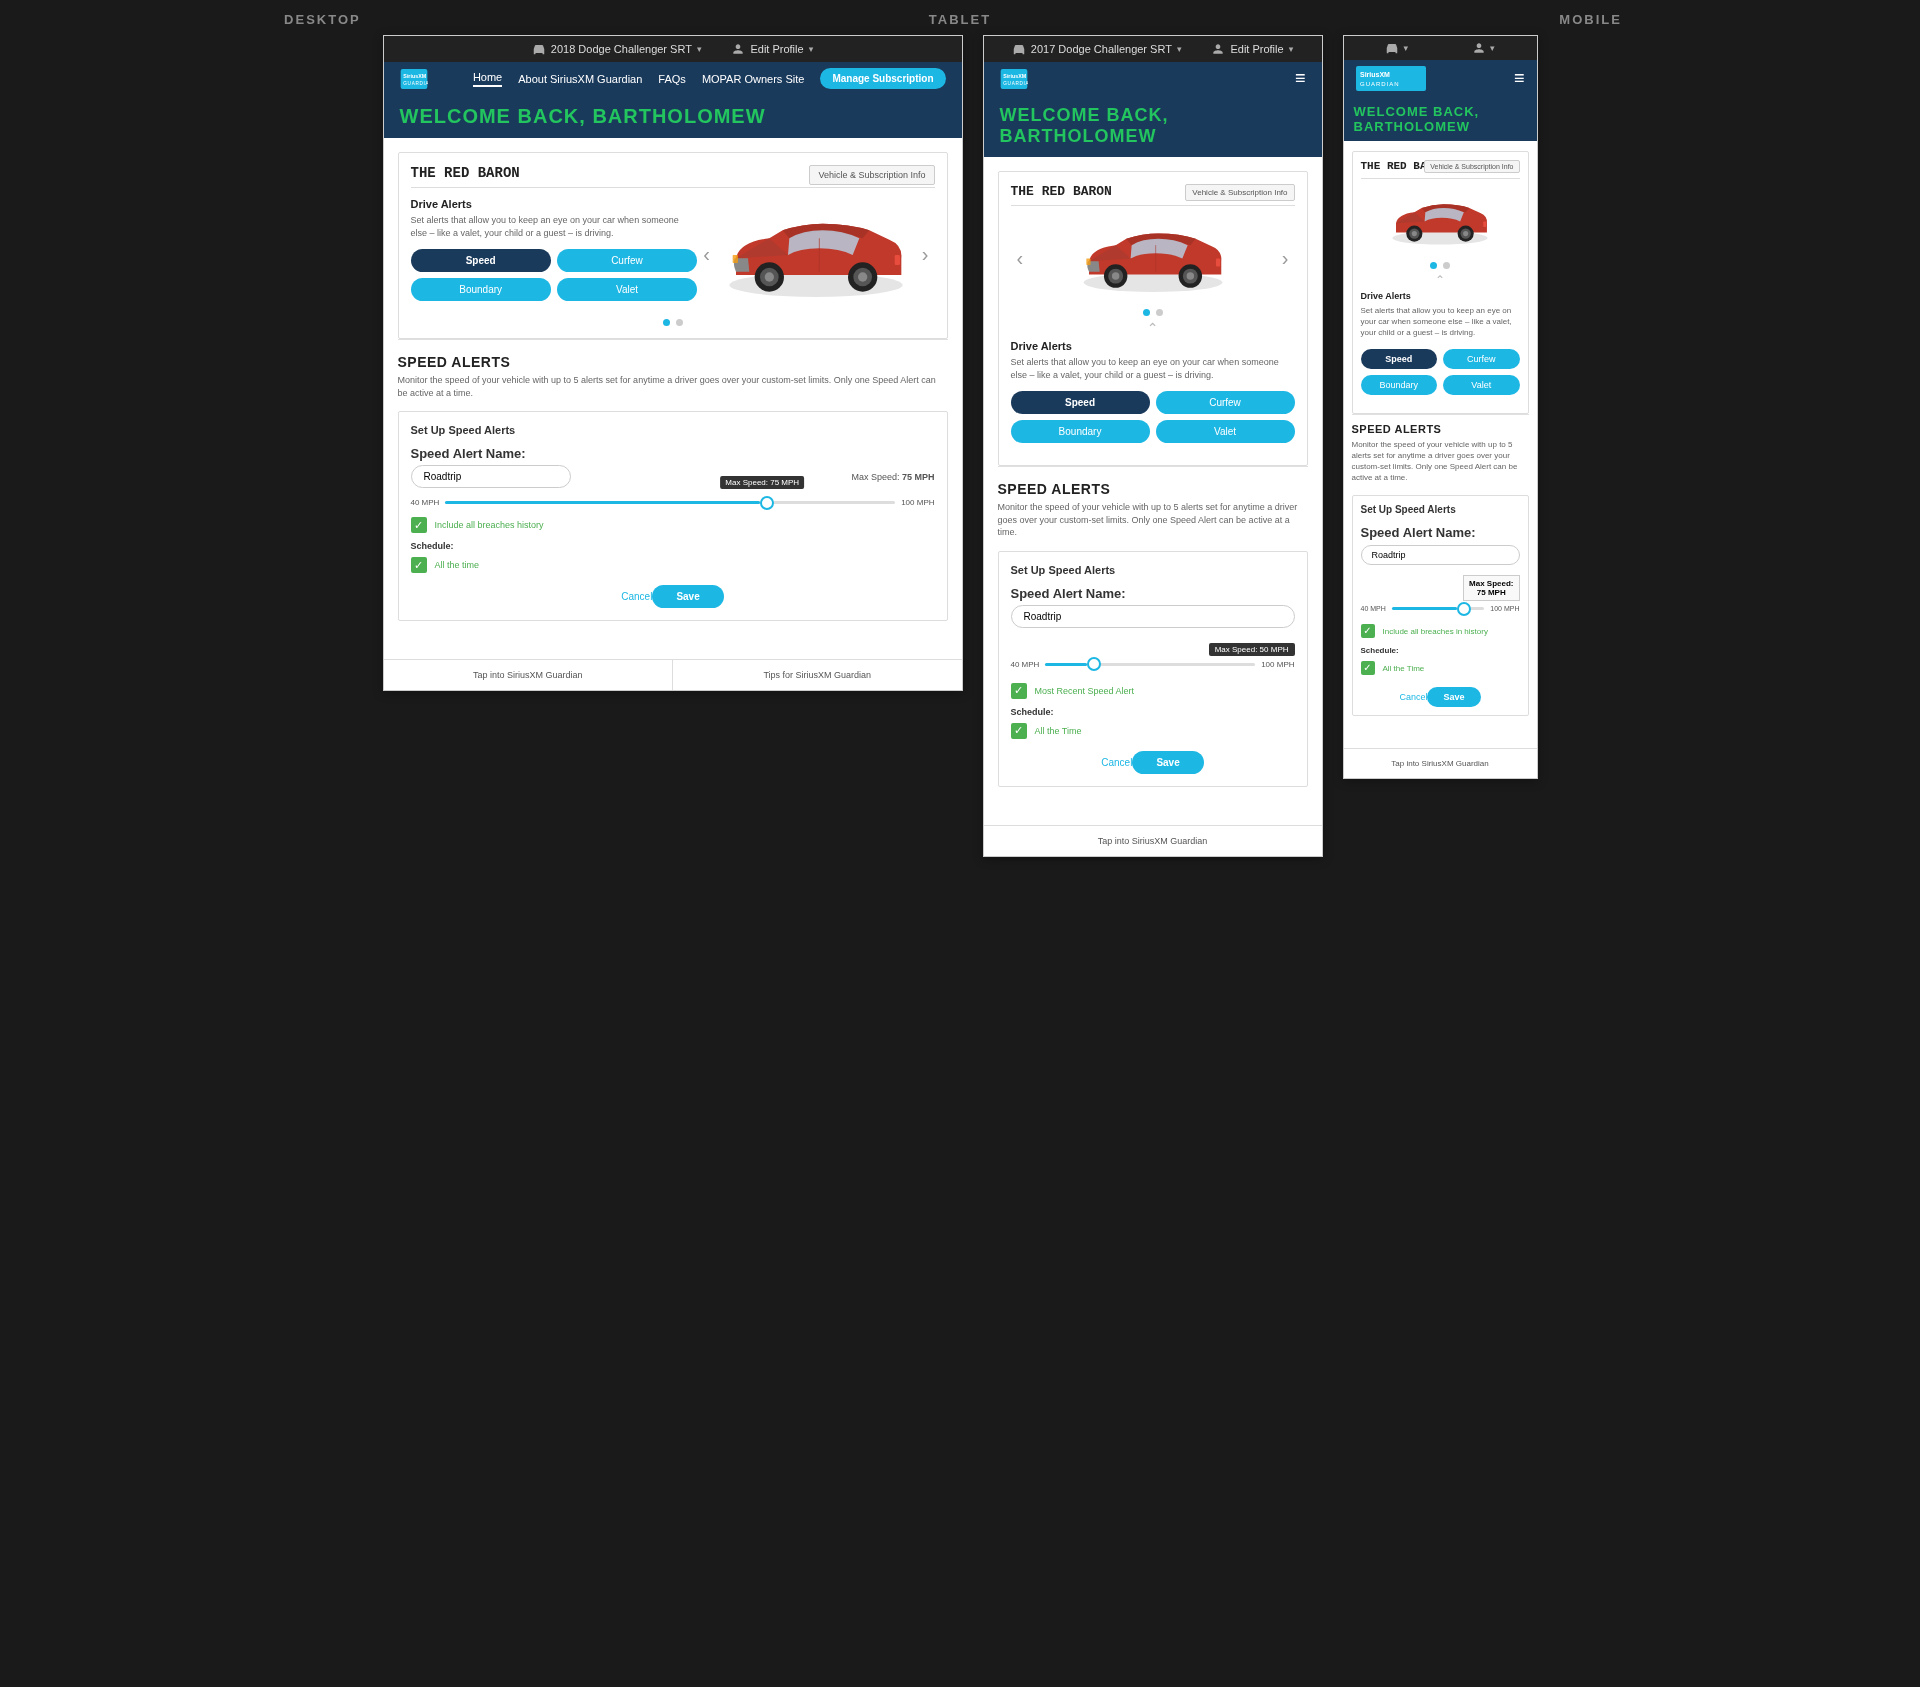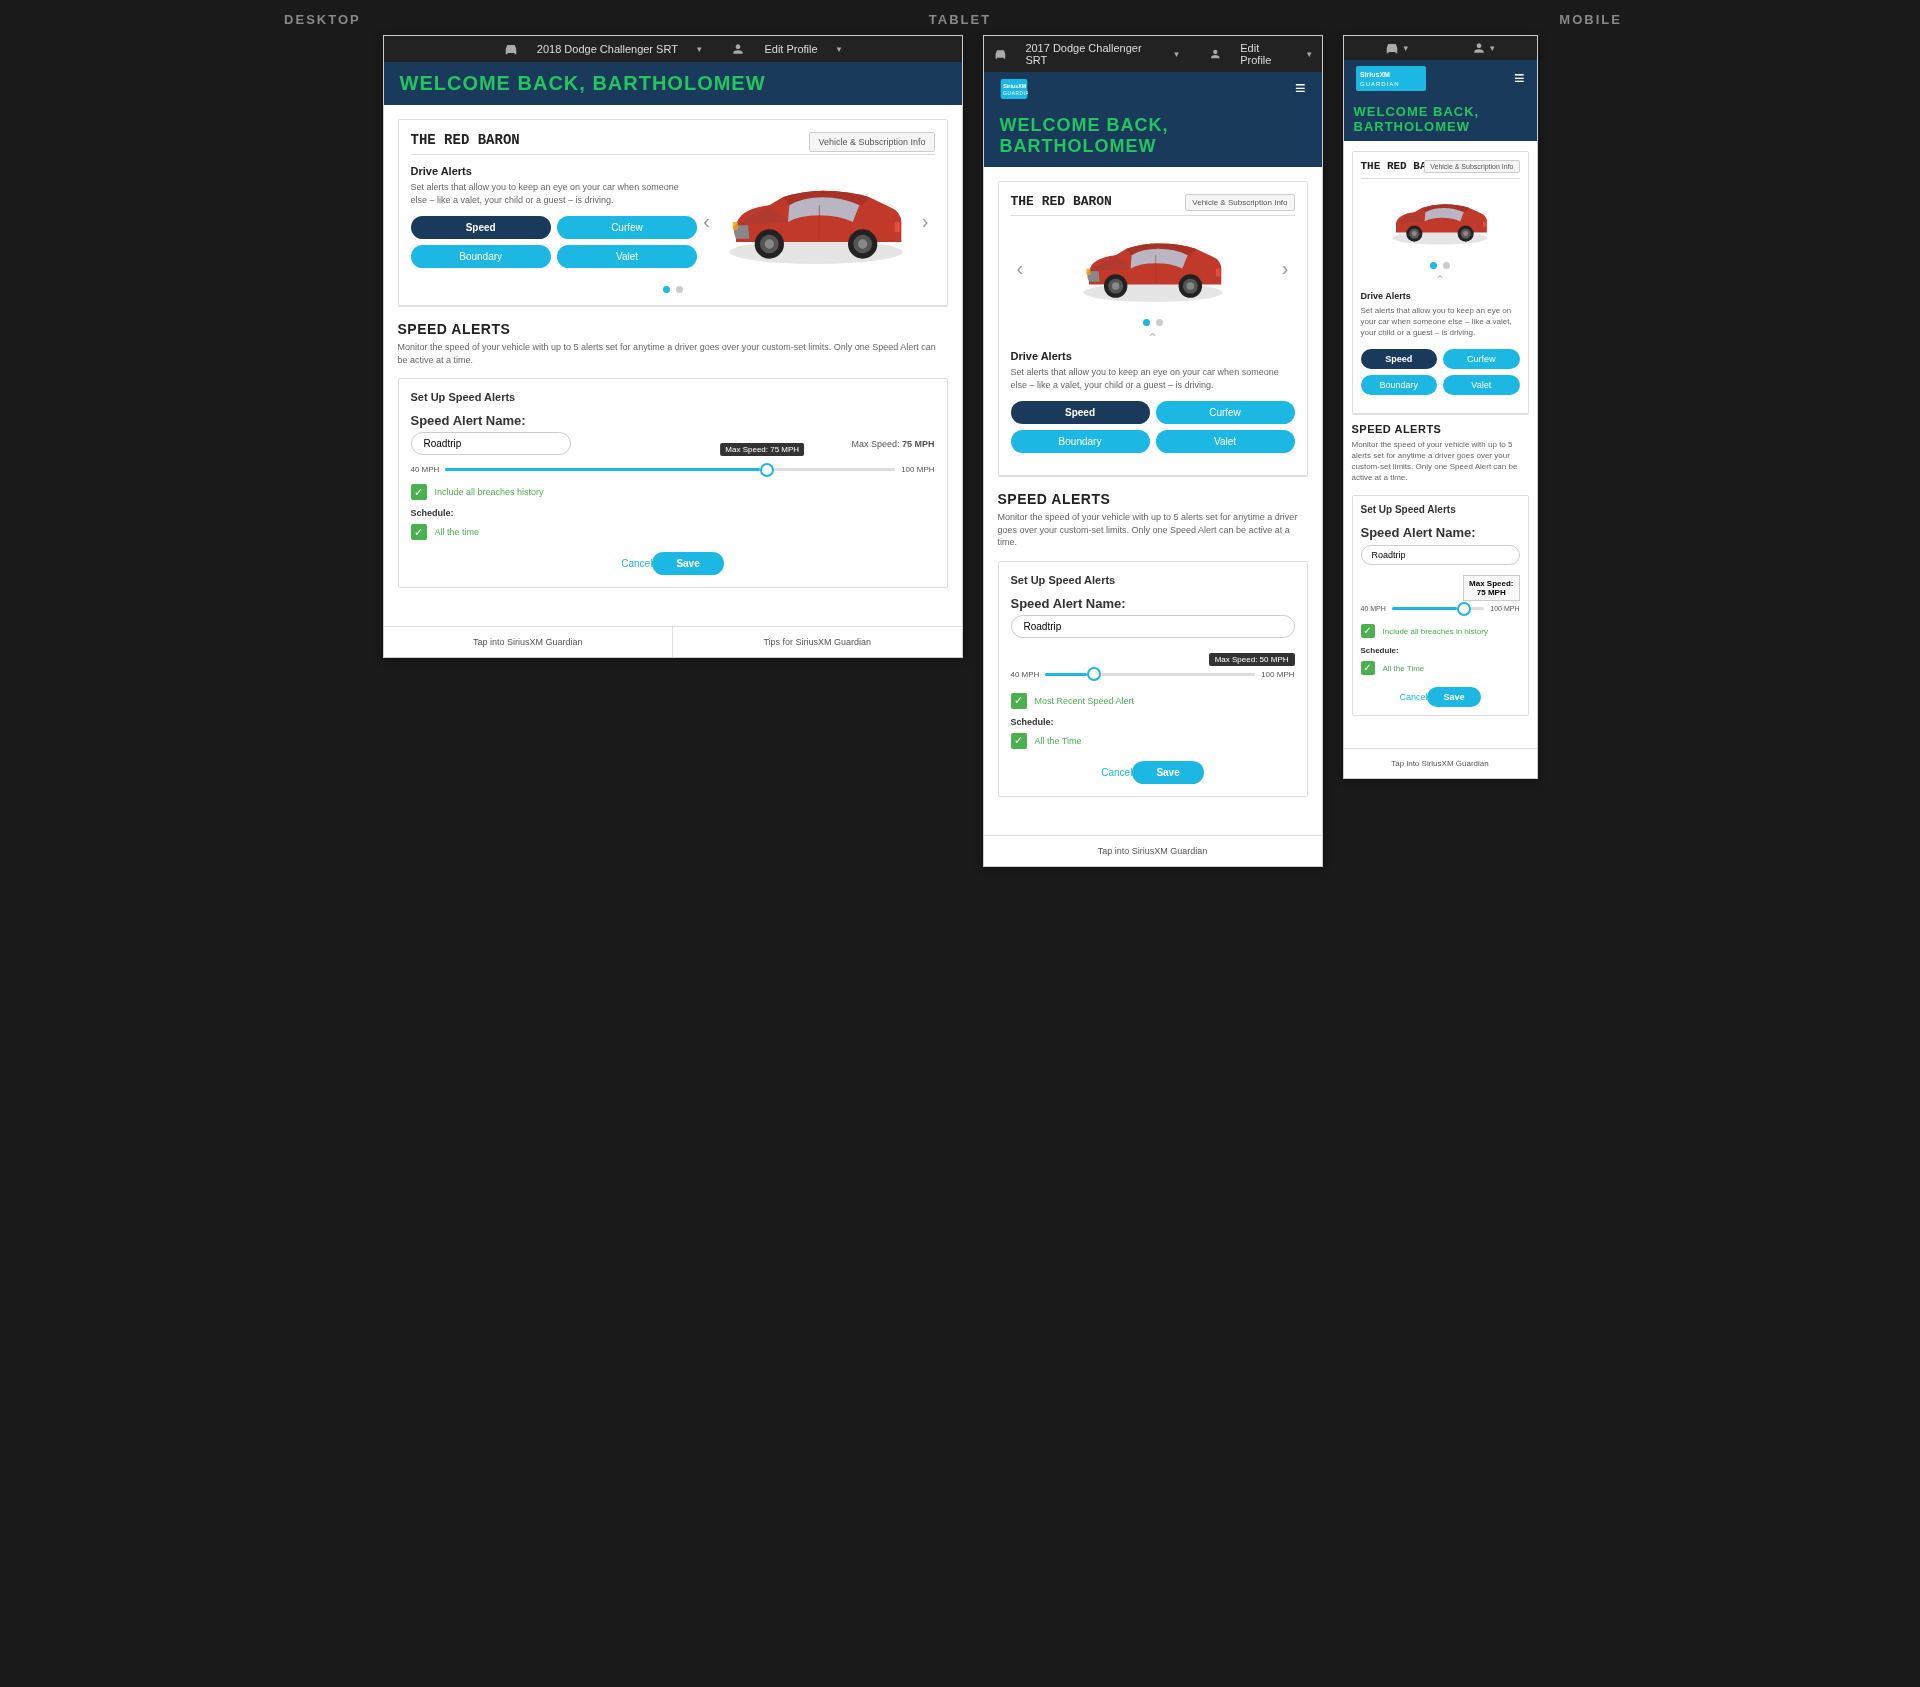--- a/index.html
+++ b/index.html
@@ -72,21 +72,21 @@
       align-items: center;
       justify-content: center;
       gap: 30px;
       padding: 6px 10px;
       font-size: 11px;
       color: #ddd;
     }
     .top-bar-item {
       display: flex;
       align-items: center;
-      gap: 19px;
+      gap: 5px;
     }
     .top-bar-item svg {
       width: 14px; height: 14px;
     }
     .top-bar-chevron {
       font-size: 9px;
       color: #aaa;
     }
 
     
@@ -553,20 +553,36 @@
       </div>
       <div class="top-bar-item">
         <svg viewBox="0 0 24 24" fill="#aaa">
             <path d="M12 12c2.21 0 4-1.79 4-4s-1.79-4-4-4-4 1.79-4 4 1.79 4 4 4zm0 2c-2.67 0-8 1.34-8 4v2h16v-2c0-2.66-5.33-4-8-4z"></path>
           </svg>
         <span>Edit Profile</span>
         <span class="top-bar-chevron">▾</span>
       </div>
     </div>
 
+    <div class="nav-bar">
+      <div class="sxm-logo">
+        <svg class="sxm-icon" viewBox="0 0 40 30" fill="none">
+          <rect x="0" y="0" width="40" height="30" rx="3" fill="#1db7e4"></rect>
+          <text x="4" y="14" font-size="8" fill="#fff" font-weight="bold">SiriusXM</text>
+          <text x="4" y="24" font-size="7" fill="#fff" letter-spacing="1">GUARDIAN</text>
+        </svg>
+      </div>
+      <div class="nav-links">
+        <a class="nav-link active">Home</a>
+        <a class="nav-link">About SiriusXM Guardian</a>
+        <a class="nav-link">FAQs</a>
+        <a class="nav-link">MOPAR Owners Site</a>
+        <button class="manage-btn">Manage Subscription</button>
+      </div>
+    </div>
 
     <div class="welcome-banner">WELCOME BACK, BARTHOLOMEW</div>
 
     <div class="card">
       <div class="card-title">THE RED BARON</div>
       <button class="vehicle-info-btn">Vehicle &amp; Subscription Info</button>
 
       <div class="car-area">
         <div class="car-left">
           <div class="drive-alerts-title">Drive Alerts</div>

